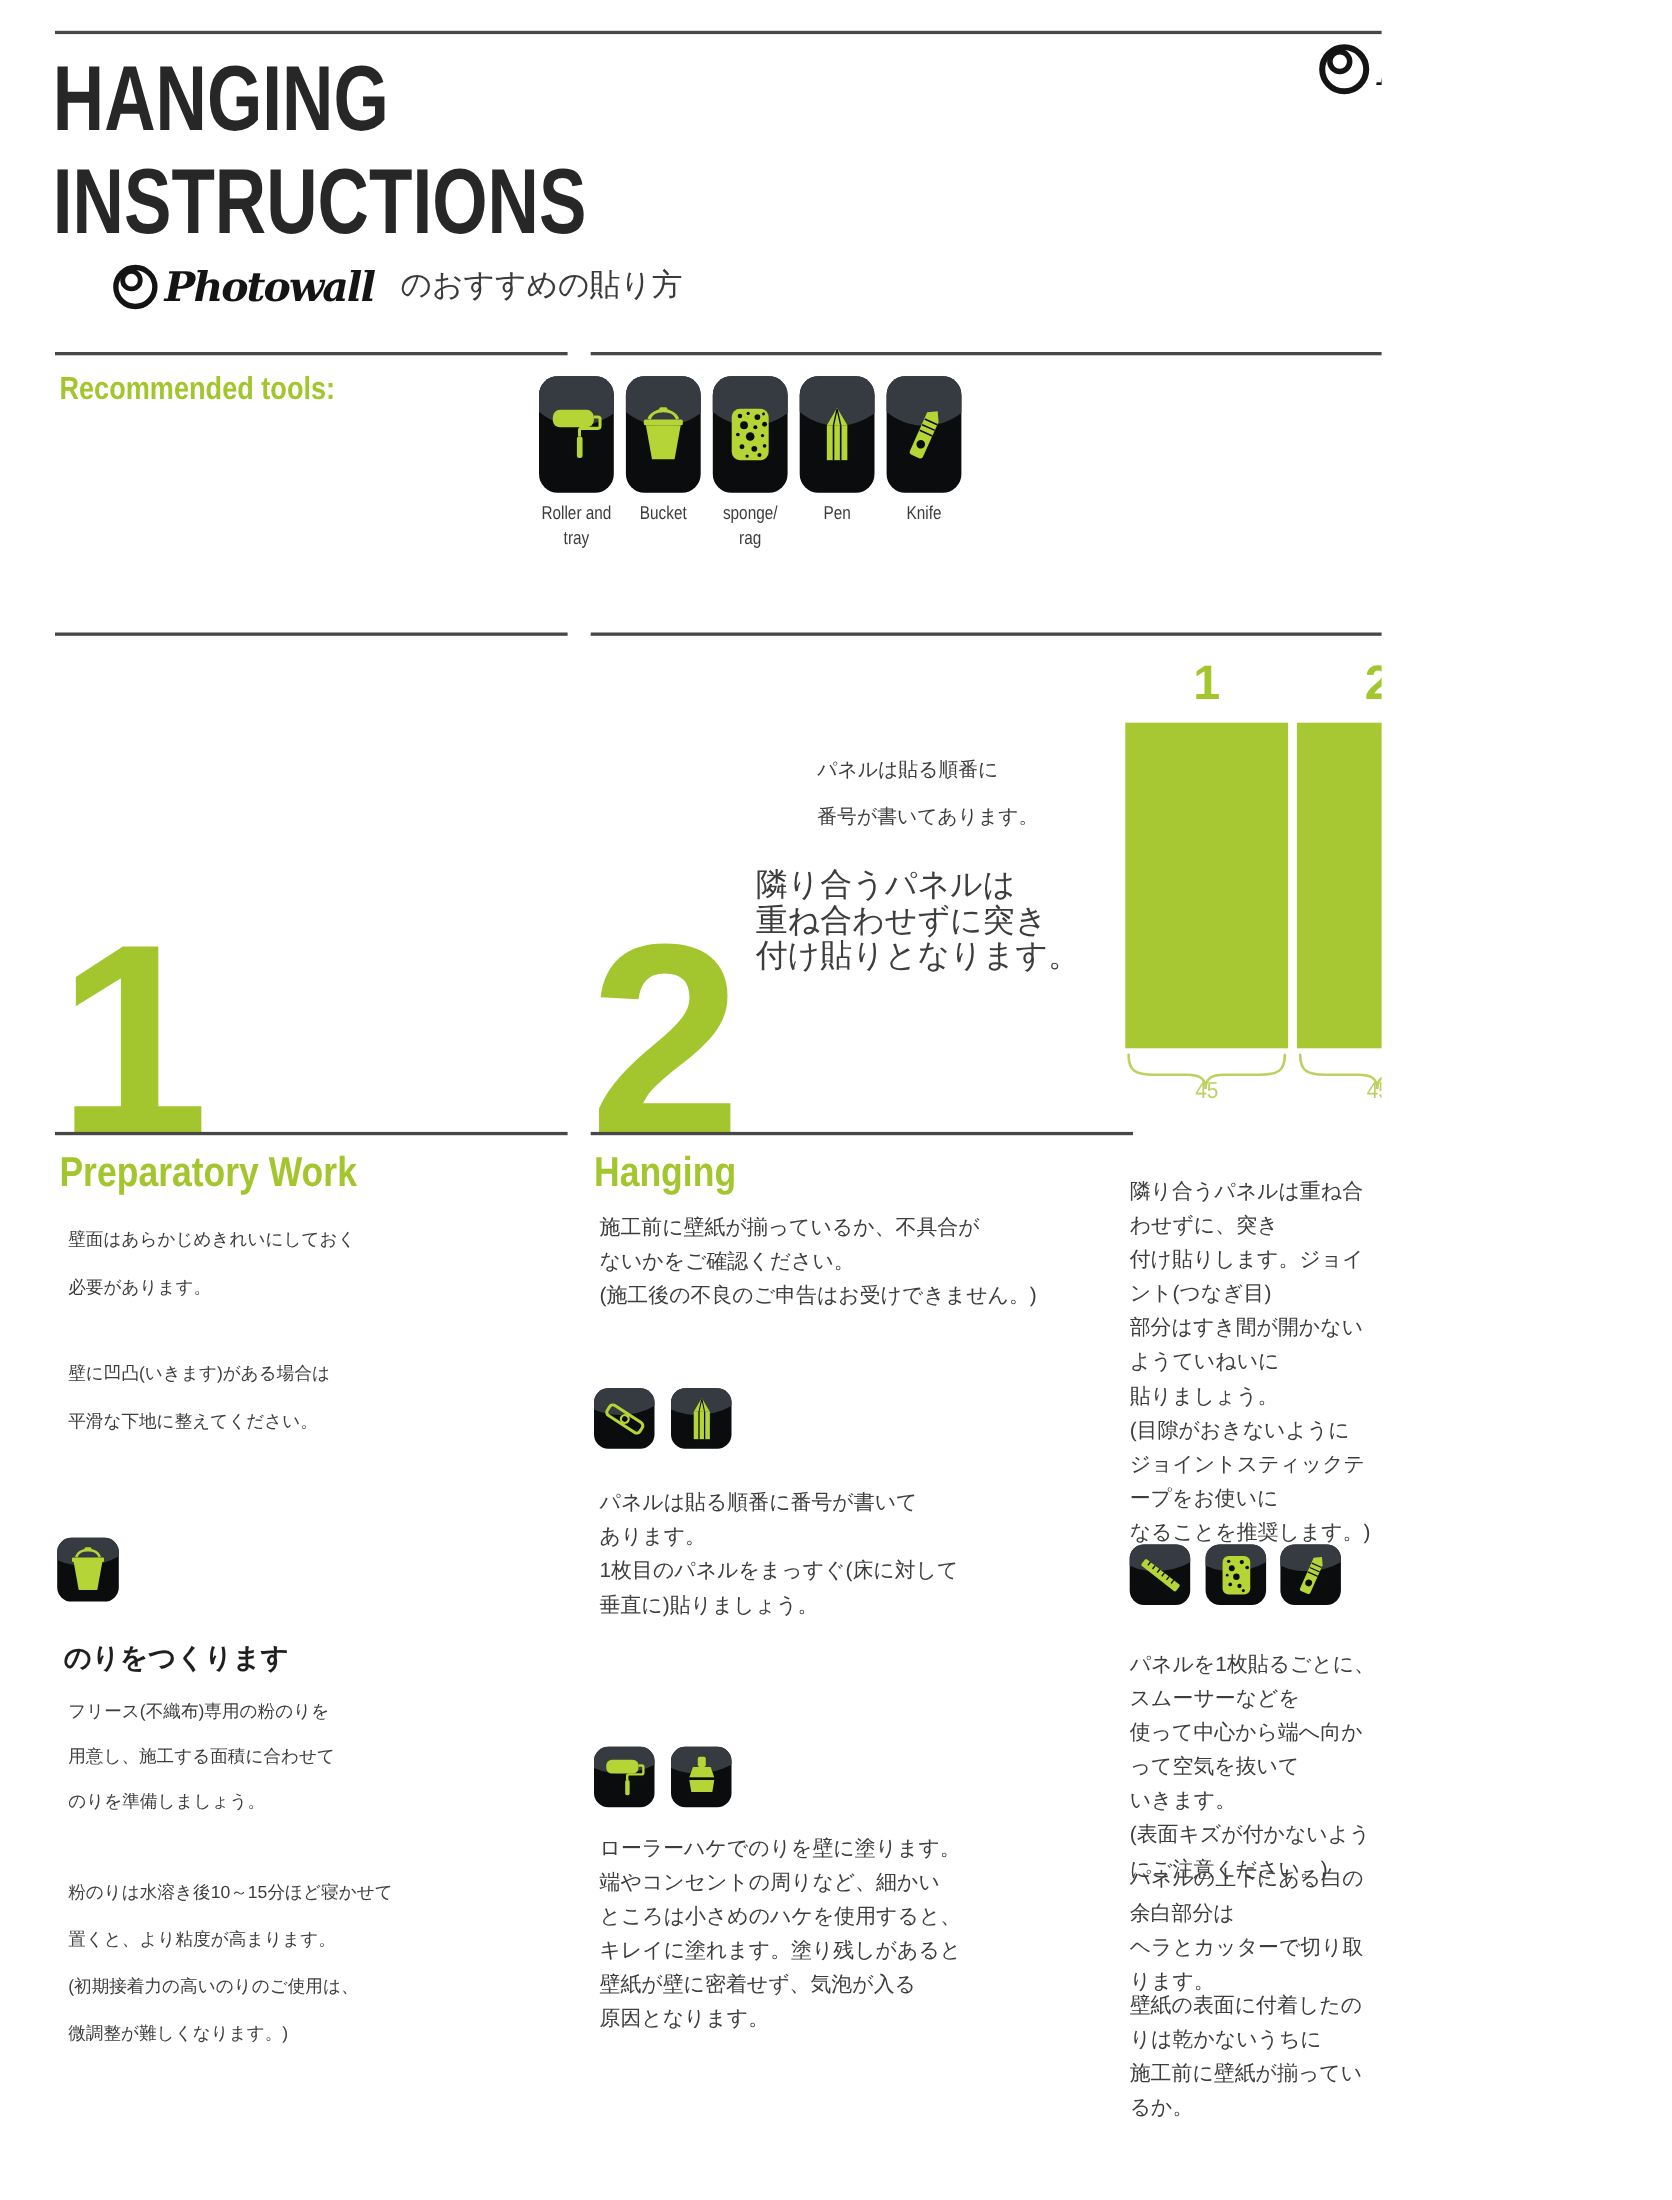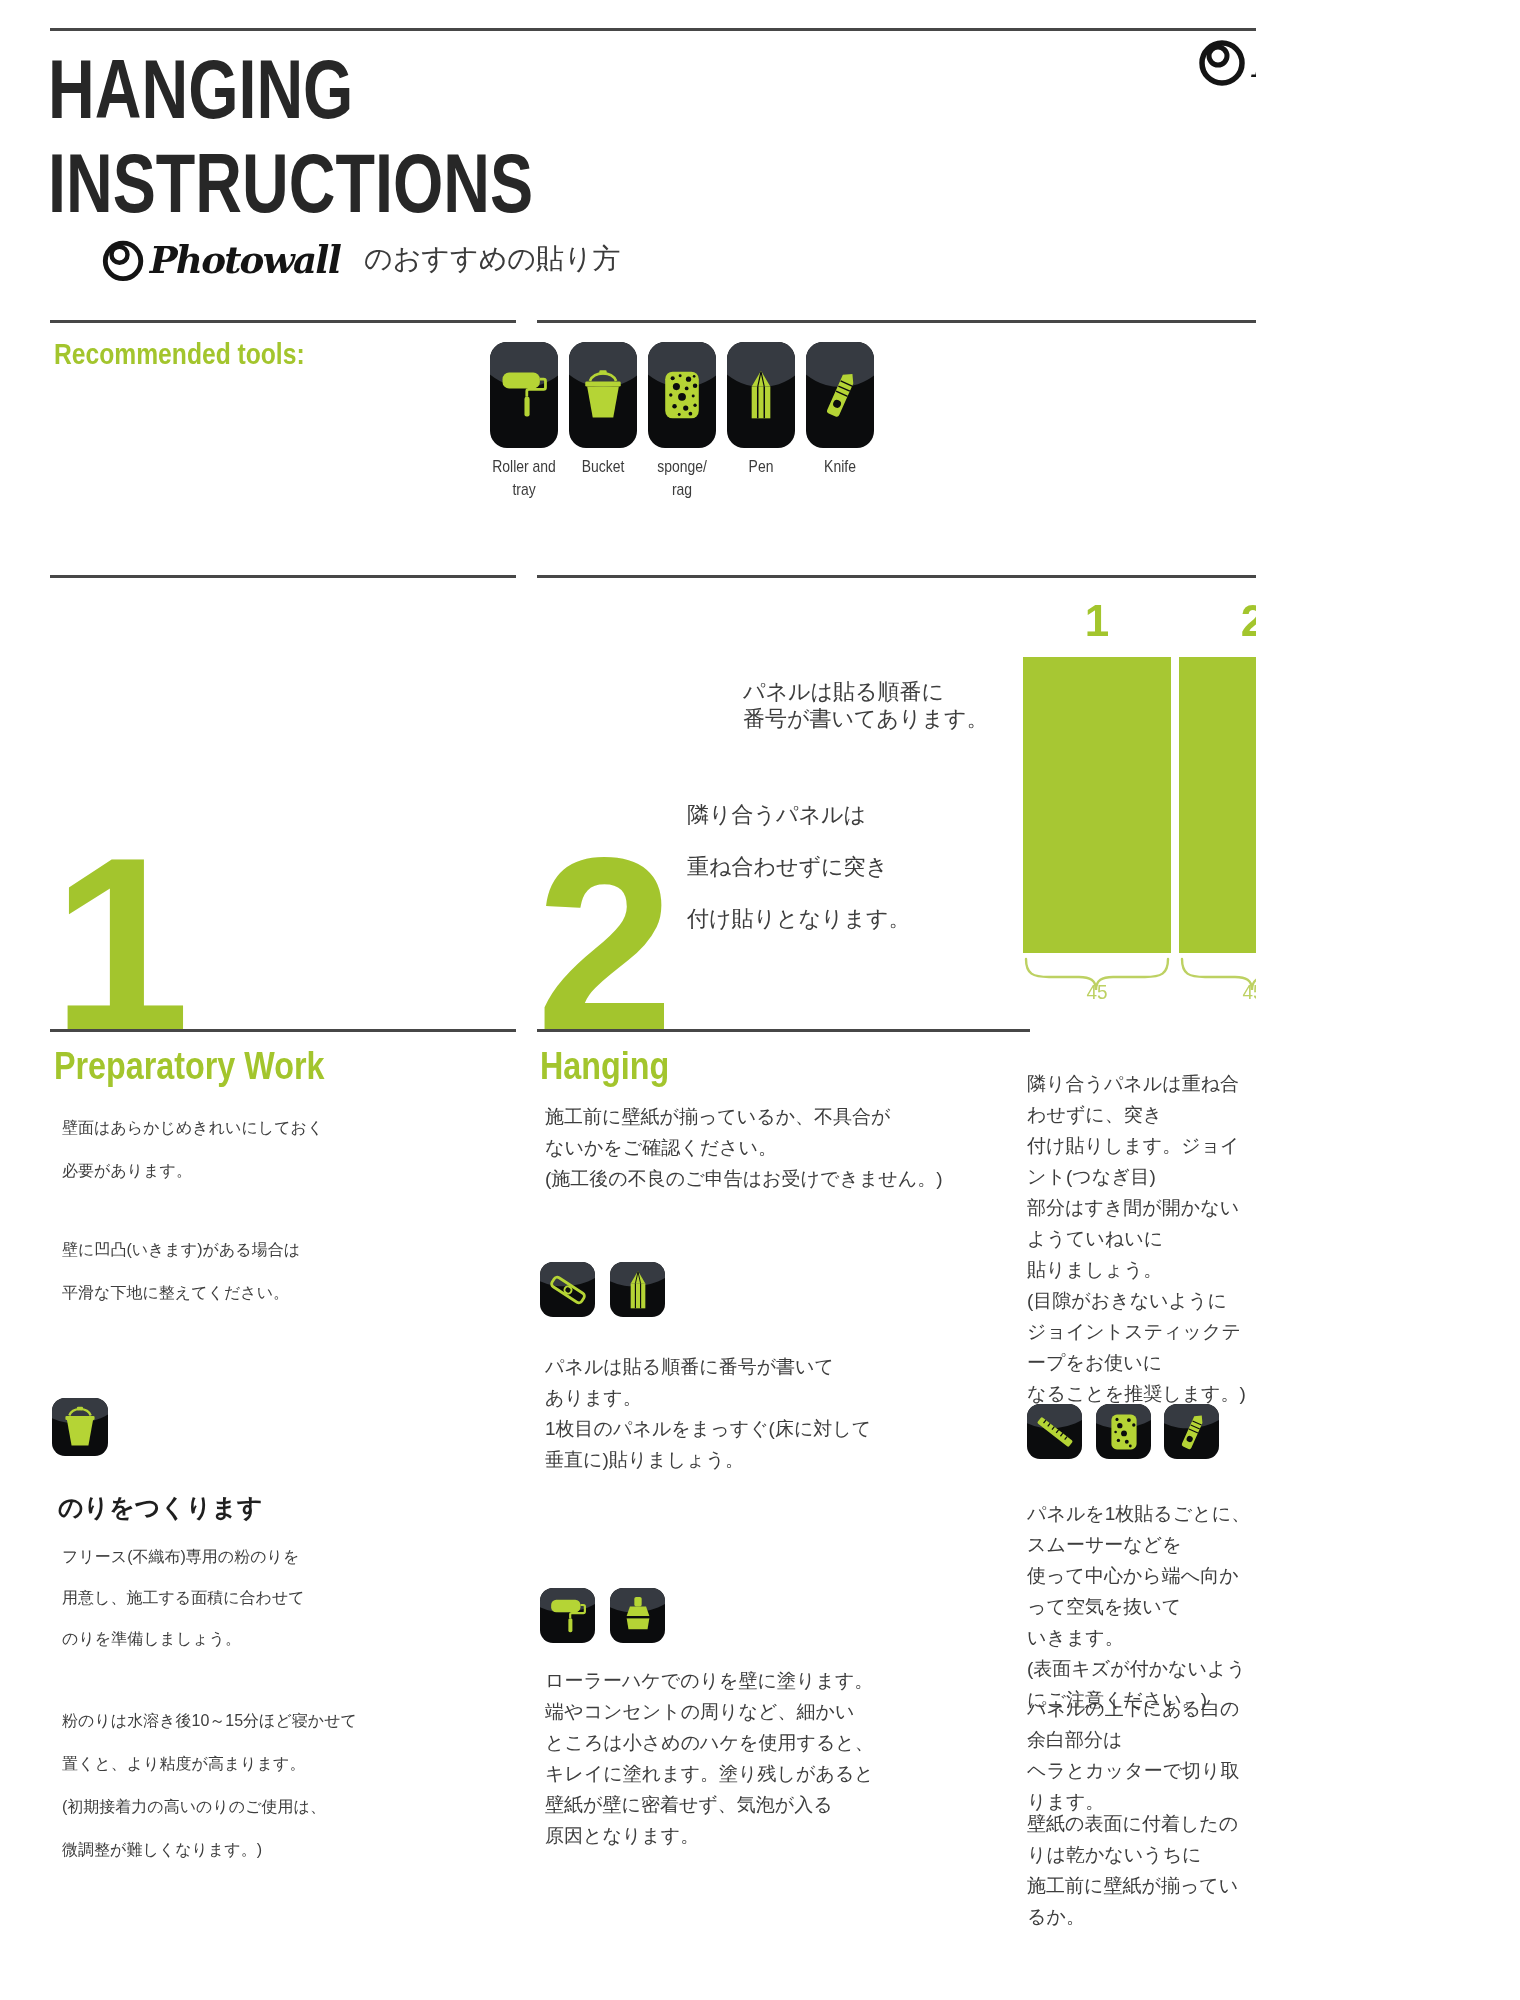--- a/index.html
+++ b/index.html
@@ -38,22 +38,22 @@
              line-height:30px; color:#bdd162; transform:scaleX(.9); }
 
   
   .bignum { position:absolute; top:845px; font-size:248px; line-height:200px; font-weight:bold;
             color:#a3c52d; }
 
   
   .jp { position:absolute; color:#3d3d3d; white-space:pre-line; }
   .jp-23 { font-size:16px; line-height:43px; }
   .jp-22 { font-size:19px; line-height:31px; }
-  .jp-note1 { font-size:22px; line-height:27px; }
-  .jp-note2 { font-size:22px; line-height:52px; }
+  .jp-note1 { font-size:18px; line-height:43px; }
+  .jp-note2 { font-size:29px; line-height:32px; }
   .jp-bold { font-weight:bold; color:#1f1f1f; }
 </style>
 </head>
 <body>
 
 <div id="page">
 
   <div class="rule" style="left:50px; top:28px; width:1418px;"></div>
 
   <div class="title-line" style="top:42px;">HANGING</div>

